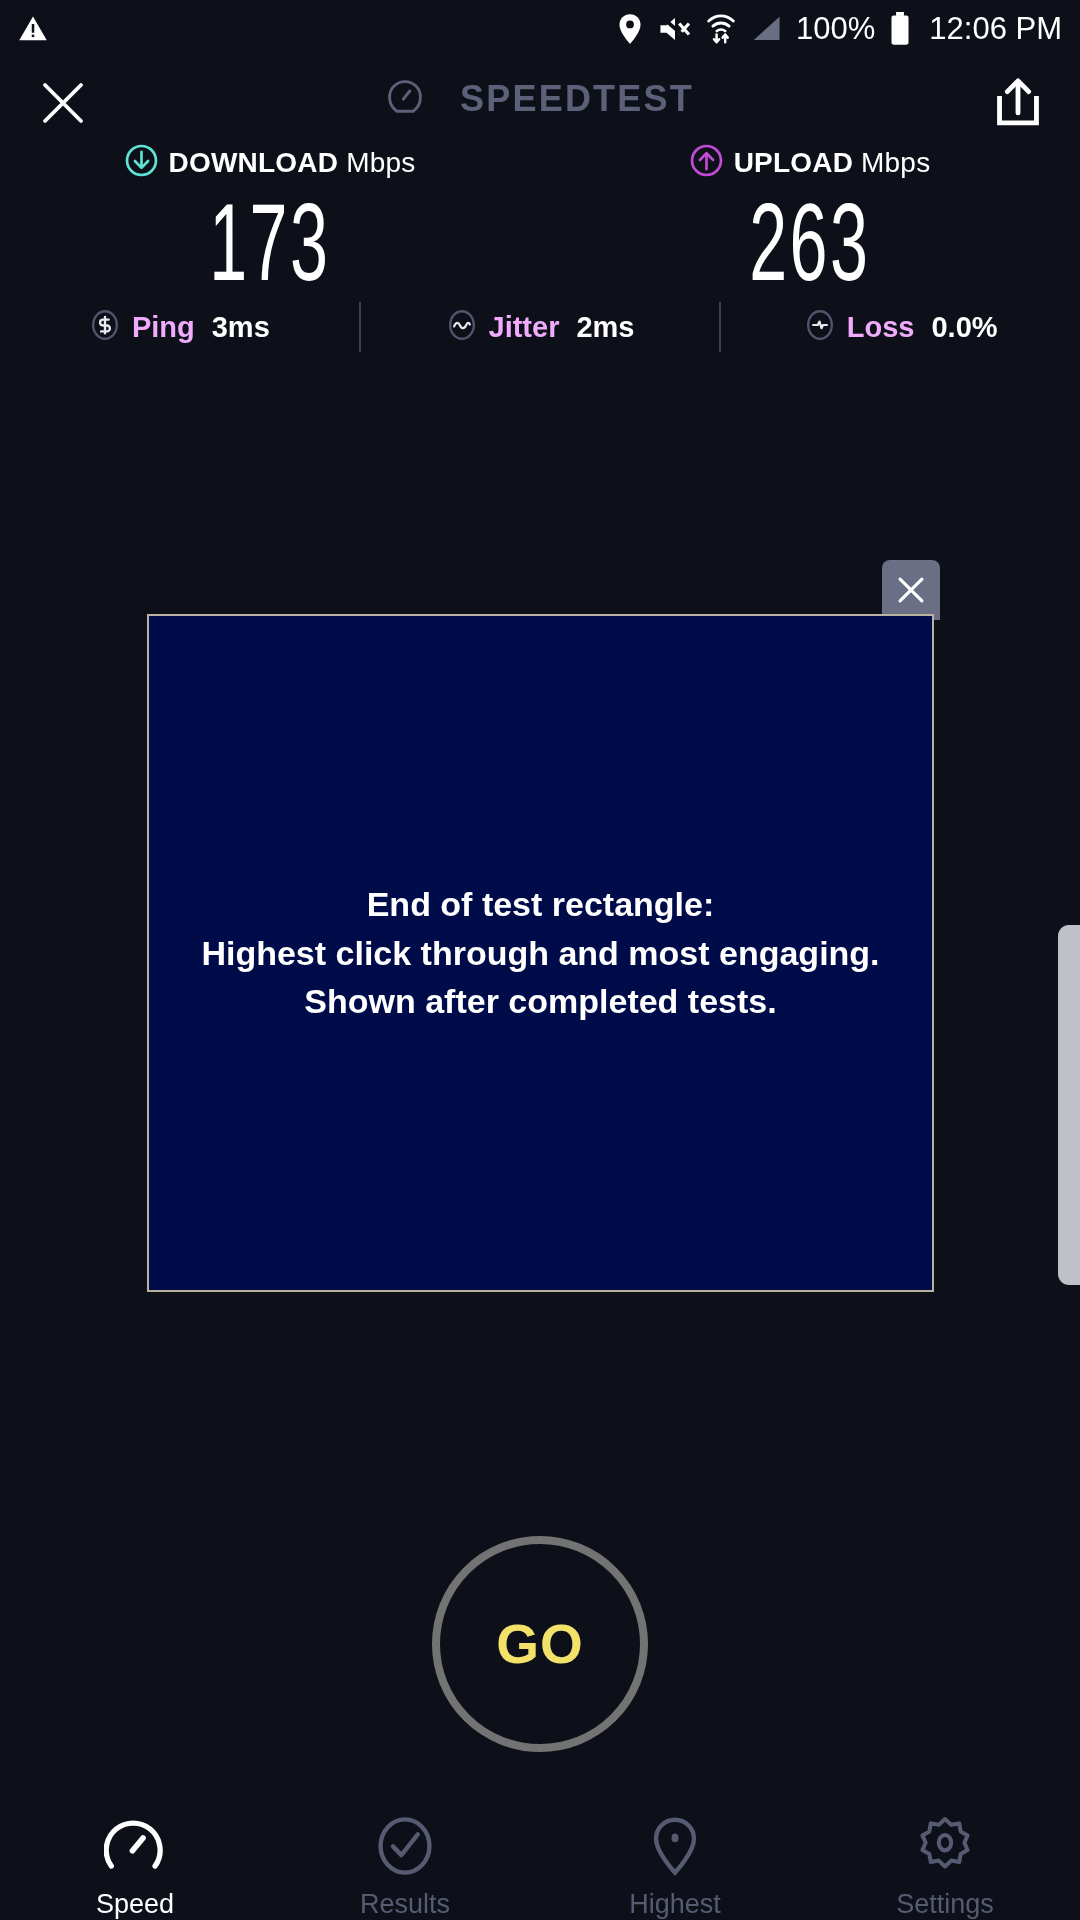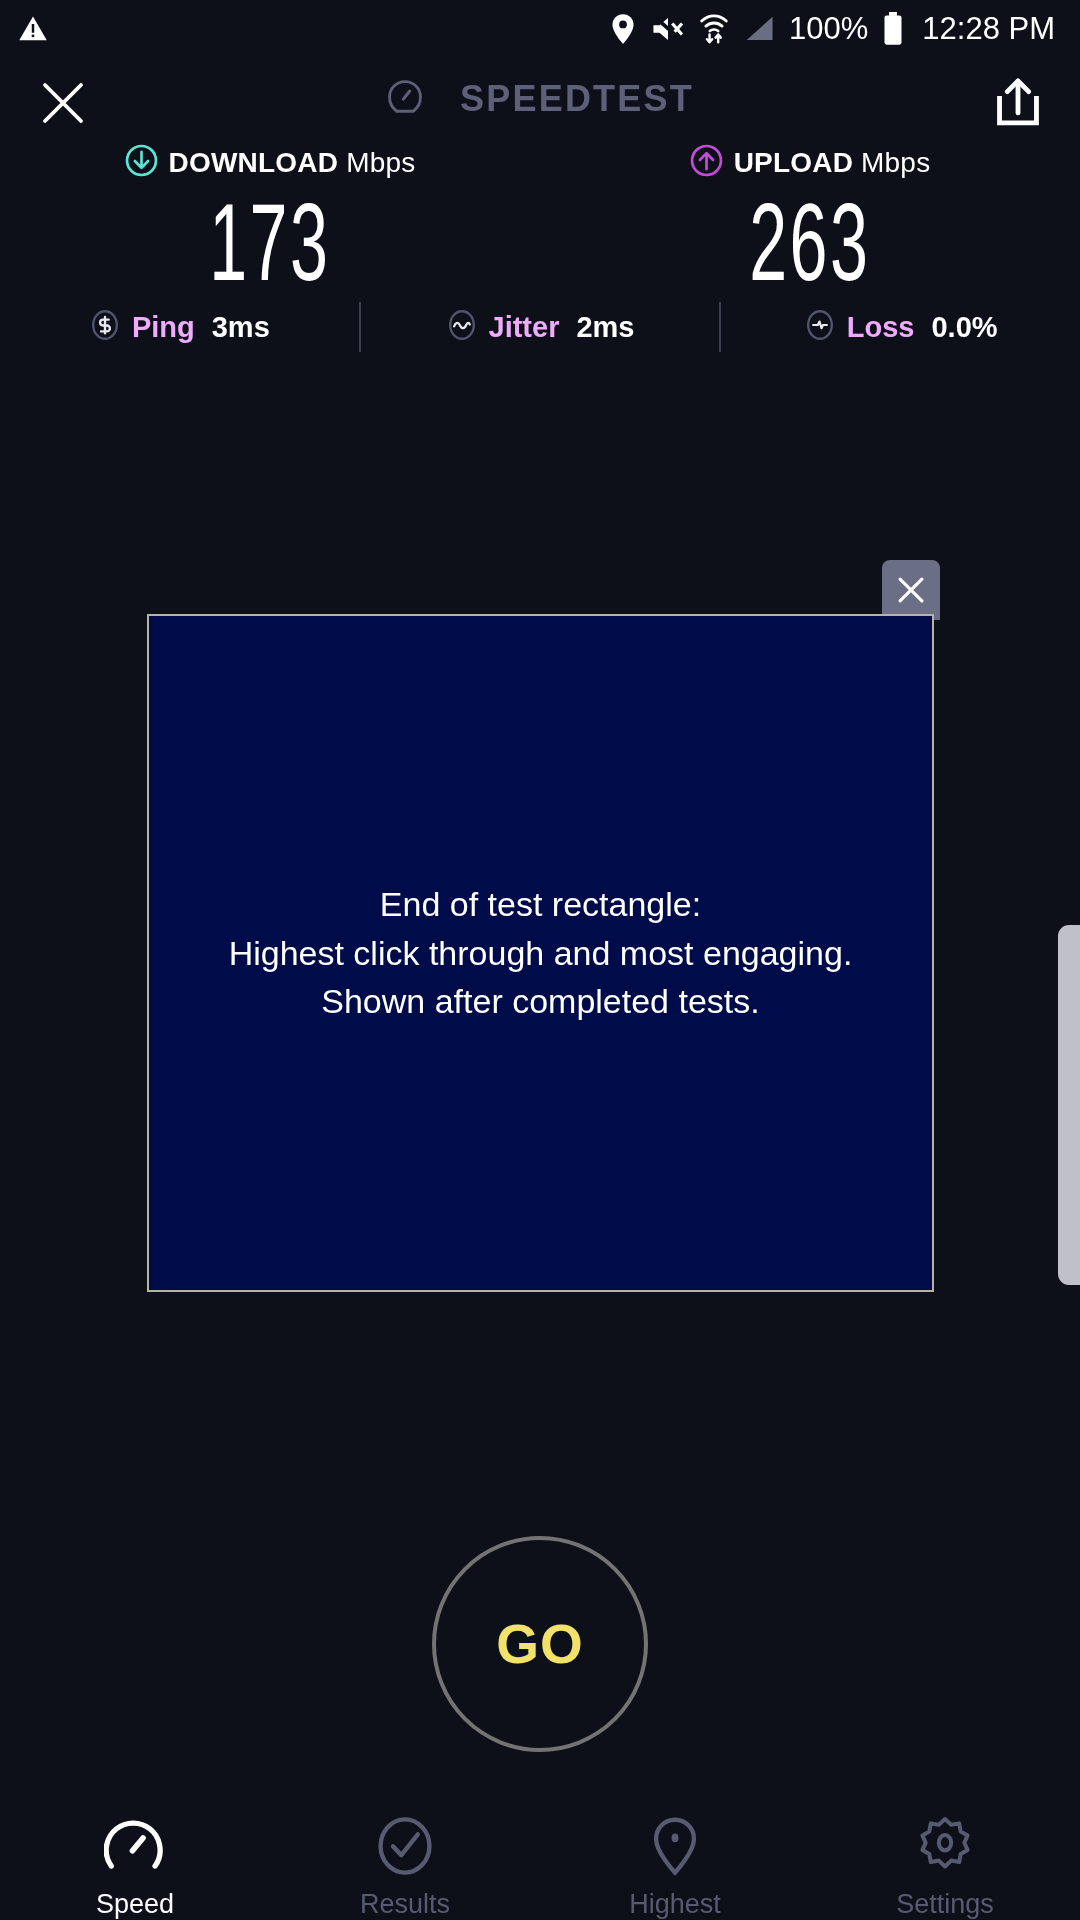--- a/index.html
+++ b/index.html
@@ -12,21 +12,21 @@
   #screen {
     position:relative;
     width:1080px; height:1920px;
     background:#0d1019;
   }
 
   
   .statusbar {
     position:absolute; top:0; left:0; width:1080px; height:58px;
     display:flex; align-items:center;
-    padding:0 25px 0 18px;
+    padding:0 18px 0 18px;
     color:#ffffff;
   }
   .sb-left { display:flex; align-items:center; }
   .sb-right { margin-left:auto; display:flex; align-items:center; gap:14px; }
   .sb-icon { display:flex; align-items:center; justify-content:center; }
   .sb-battpct {
     font-size:31px; font-weight:400; letter-spacing:0px; color:#fff;
     font-family:"Liberation Sans", sans-serif;
   }
   .sb-time {
@@ -98,21 +98,21 @@
   }
   .metric-val {
     color:#ffffff; font-size:29px; font-weight:700; margin-left:6px;
     font-family:"Liberation Sans", sans-serif;
   }
   .metric-sep {
     width:2px; height:50px; background:#3a3f55;
   }
 
   
-  .ad-wrap { position:absolute; left:0; top:0; width:1080px; height:1568px; pointer-events:none; }
+  .ad-wrap { position:absolute; left:0; top:0; width:1080px; height:1568px; pointer-events:none;font-weight:bold; }
   .ad-close {
     position:absolute; left:882px; top:560px;
     width:58px; height:60px;
     background:#6b6f86;
     border-radius:8px 8px 0 0;
     display:flex; align-items:center; justify-content:center;
     pointer-events:auto; cursor:pointer;
   }
   .ad-rect {
     position:absolute; left:147px; top:614px;
@@ -135,21 +135,21 @@
     width:22px; height:360px;
     background:#bfc0c8;
     border-radius:11px 0 0 11px;
     pointer-events:auto; cursor:pointer;
   }
 
   
   .go-btn {
     position:absolute; left:432px; top:1536px;
     width:216px; height:216px;
-    border:4px solid #737373;
+    border:8px solid #737373;
     border-radius:50%;
     display:flex; align-items:center; justify-content:center;
     cursor:pointer;
     background:transparent;
   }
   .go-label {
     color:#f2e26a;
     font-size:55px;
     font-weight:700;
     letter-spacing:1px;
@@ -218,21 +218,21 @@
           <path d="M24 2 L24 21 L3 21 Z" fill="#6a6e82"></path>
         </svg>
       </span>
       <span class="sb-battpct">100%</span>
       <span class="sb-icon">
         <svg width="22" height="34" viewBox="0 0 16 26">
           <rect x="5" y="0" width="6" height="3" fill="#ffffff"></rect>
           <rect x="1.5" y="2.6" width="13" height="22.4" rx="1.6" fill="#ffffff"></rect>
         </svg>
       </span>
-      <span class="sb-time">12:28 PM</span>
+      <span class="sb-time">12:06 PM</span>
     </div>
   </div>
 
   <div class="header">
     <div class="hdr-close">
       <svg width="48" height="48" viewBox="0 0 40 40">
         <path d="M5 5 L35 35 M35 5 L5 35" stroke="#ffffff" stroke-width="3.2" stroke-linecap="round"></path>
       </svg>
     </div>
     <div class="hdr-brand">

